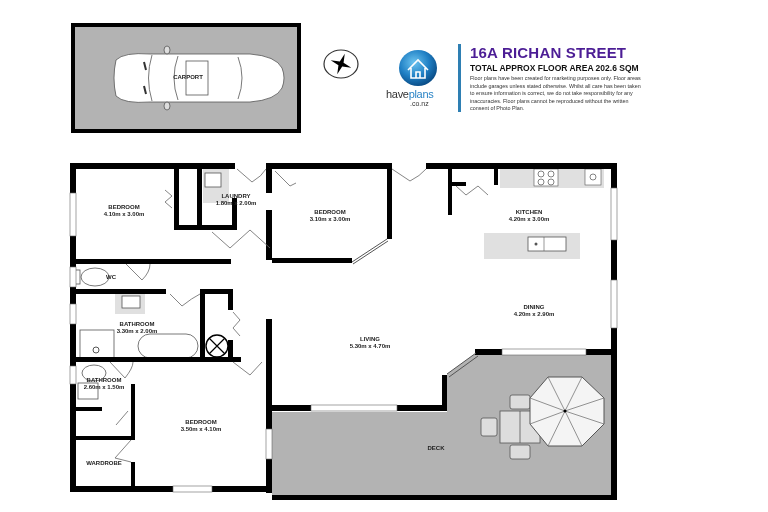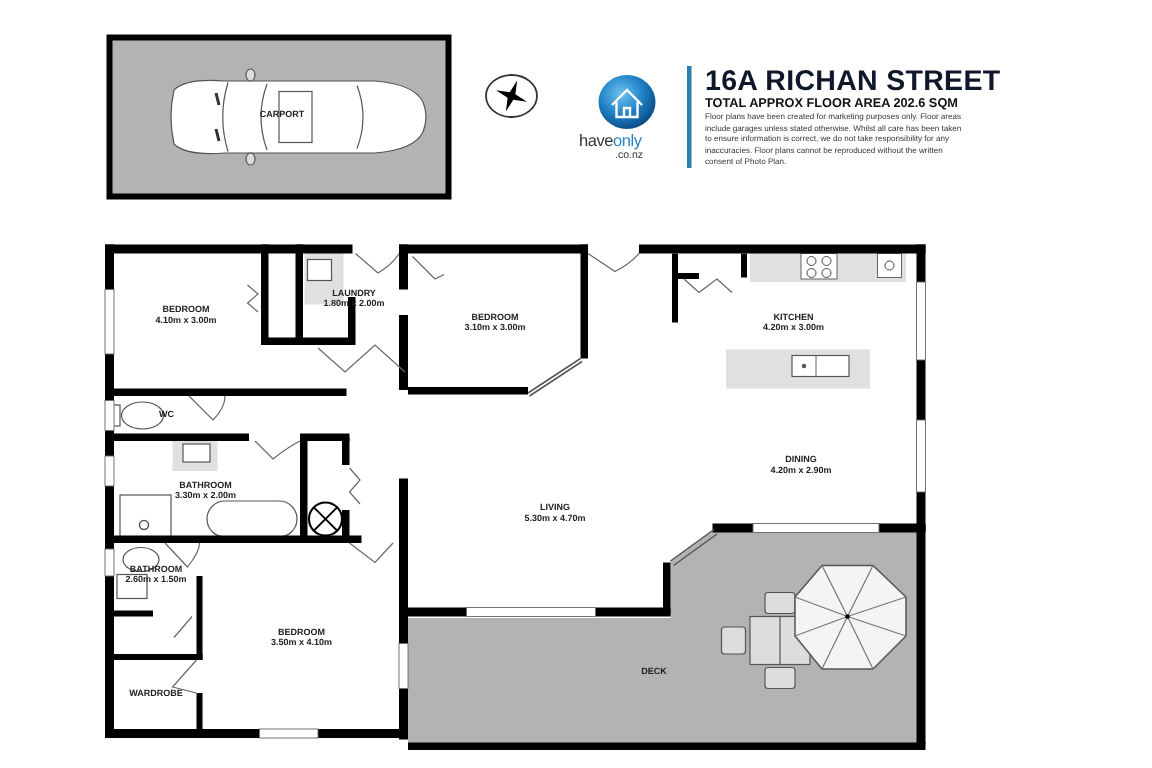--- a/index.html
+++ b/index.html
@@ -1,21 +1,21 @@
 <!DOCTYPE html>
 <html><head>
 <meta charset="utf-8">
 <style>
   html, body { margin:0; padding:0; background:#ffffff; }
   body { width:768px; height:512px; position:relative; overflow:hidden; font-family:"Liberation Sans", sans-serif; }
   .plan { position:absolute; left:0; top:0; width:768px; height:512px; }
   .room-label { position:absolute; font-family:"Liberation Sans", sans-serif; font-size:6px; font-weight:bold; color:#222; text-align:center; line-height:7px; white-space:nowrap; transform:translateX(-50%); }
   .room-dim { display:block; font-weight:bold; }
   .vbar { position:absolute; left:458px; top:44px; width:3px; height:68px; background:#2e7fb3; }
-  .title { position:absolute; left:470px; top:44px; font-size:19px; font-weight:bold; color:#0f172a; letter-spacing:0.2px; }
+  .title { position:absolute; left:470px; top:44px; font-size:15px; font-weight:bold; color:#4c1d95; letter-spacing:0.2px; }
   .subtitle { position:absolute; left:470px; top:63px; font-size:8.5px; font-weight:bold; color:#111; }
   .disclaimer { position:absolute; left:470px; top:75px; width:176px; font-size:5.4px; line-height:7.6px; color:#333; }
   .logo { position:absolute; left:390px; top:48px; width:56px; height:60px; }
   .logo-text { position:absolute; left:386px; top:88px; font-size:11px; color:#333; letter-spacing:-0.3px; }
   .logo-text .acc { color:#2a84c6; }
   .logo-sub { position:absolute; left:410px; top:100px; font-size:7px; color:#333; }
 </style>
 </head>
 <body>
 
@@ -231,19 +231,19 @@
   <defs>
     <radialGradient id="lg" cx="40%" cy="35%" r="65%">
       <stop offset="0%" stop-color="#6cc4f0"></stop>
       <stop offset="60%" stop-color="#1f7fc4"></stop>
       <stop offset="100%" stop-color="#0b4f8a"></stop>
     </radialGradient>
   </defs>
   <ellipse cx="28" cy="20" rx="19" ry="18" fill="url(#lg)"></ellipse>
   <path d="M18,22 L28,12 L38,22 M21,20 L21,30 L35,30 L35,20 M26,30 L26,24 L30,24 L30,30" fill="none" stroke="#fff" stroke-width="1.6"></path>
 </svg>
-<div class="logo-text"><span>have</span><span class="acc">only</span></div>
+<div class="logo-text"><span>have</span><span class="acc">plans</span></div>
 <div class="logo-sub">.co.nz</div>
 
 <div class="vbar"></div>
 <div class="title">16A RICHAN STREET</div>
 <div class="subtitle">TOTAL APPROX FLOOR AREA 202.6 SQM</div>
 <div class="disclaimer">Floor plans have been created for marketing purposes only. Floor areas include garages unless stated otherwise. Whilst all care has been taken to ensure information is correct, we do not take responsibility for any inaccuracies. Floor plans cannot be reproduced without the written consent of Photo Plan.</div>
 
 </body></html>

